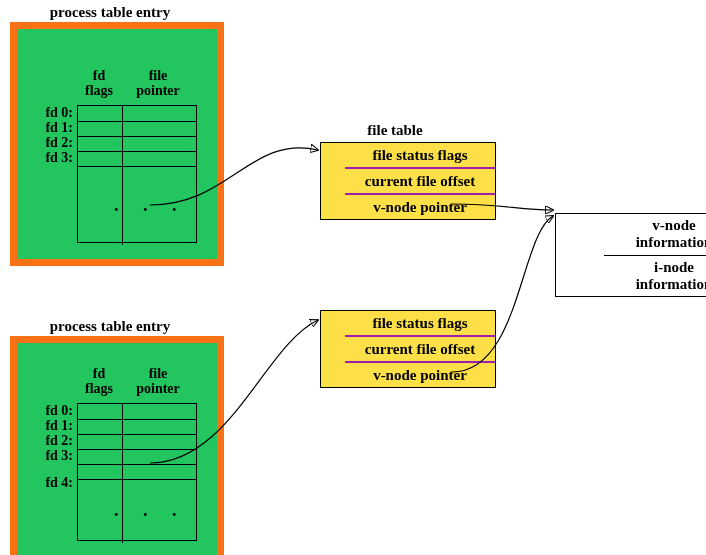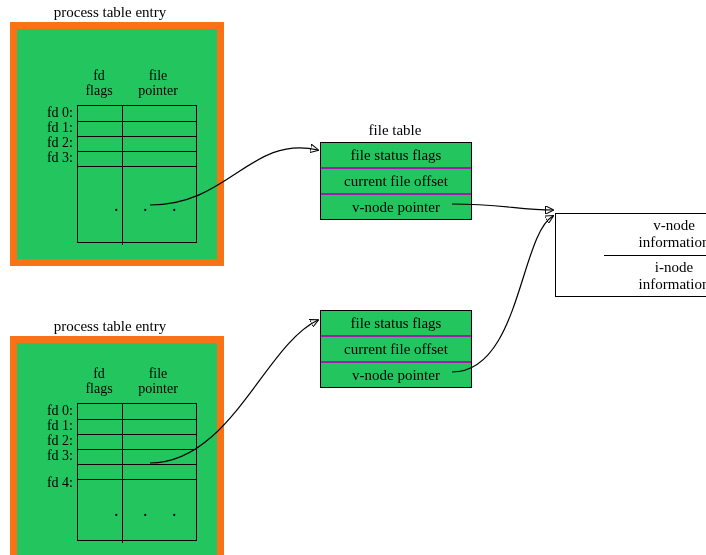--- a/index.html
+++ b/index.html
@@ -7,20 +7,21 @@
     padding: 0;
     background: #fff;
     font-family: "Palatino Linotype", Palatino, "Book Antiqua", Georgia, serif;
     font-size: 15px;
     color: #000;
   }
   .stage {
     position: relative;
     width: 706px;
     height: 555px;
+    font-weight: bold;
   }
   .box {
     position: absolute;
     border: 7px solid #f97316;
     background: #22c55e;
   }
   .title {
     position: absolute;
     text-align: center;
   }
@@ -73,21 +74,22 @@
   .dots {
     position: absolute;
     font-size: 18px;
     letter-spacing: 10px;
   }
 
   .ft {
     position: absolute;
     border: 1px solid #000;
     width: 150px;
-    background: #22c55e;
+    background: #fde047;
+    padding-left: 24px;
   }
   .ft .cell {
     height: 24px;
     line-height: 24px;
     text-align: center;
     border-top: 2px solid #a21caf;
     font-size: 15px;
   }
   .ft .cell:first-child { border-top: none; }
   .ft-title {

